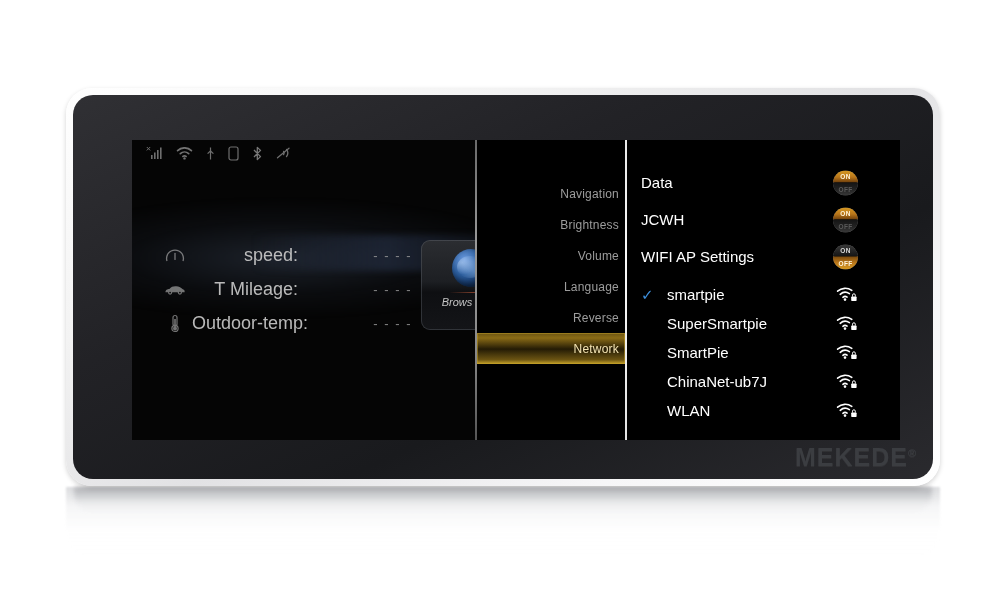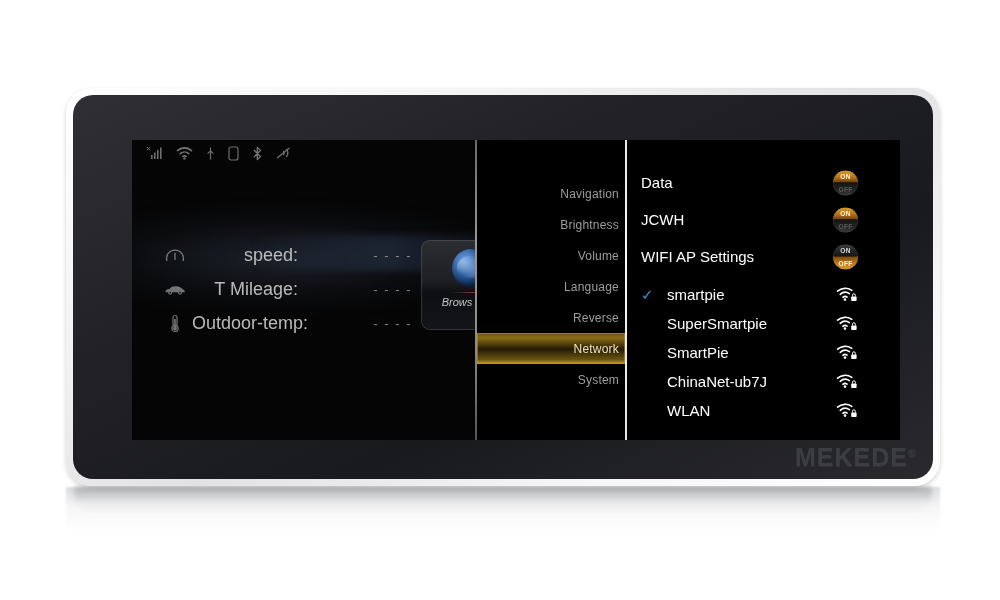--- a/index.html
+++ b/index.html
@@ -271,21 +271,20 @@
         <div class="divider1"></div>
 
         <div class="panel-mid">
           <div class="menu">
             <div class="menu-item">Navigation</div>
             <div class="menu-item">Brightness</div>
             <div class="menu-item">Volume</div>
             <div class="menu-item">Language</div>
             <div class="menu-item">Reverse</div>
             <div class="menu-item active">Network</div>
-            <div class="menu-item">System</div>
           </div>
         </div>
 
         <div class="divider2"></div>
 
         <div class="panel-right">
 
           <div class="settings">
 
             <div class="set-row">

